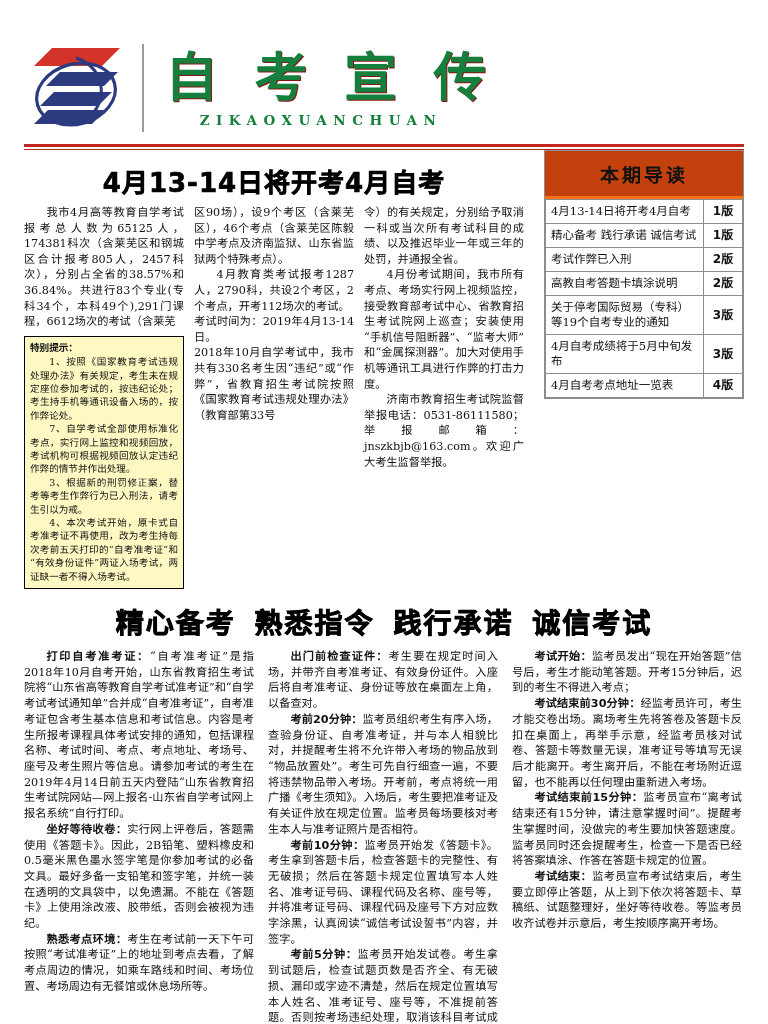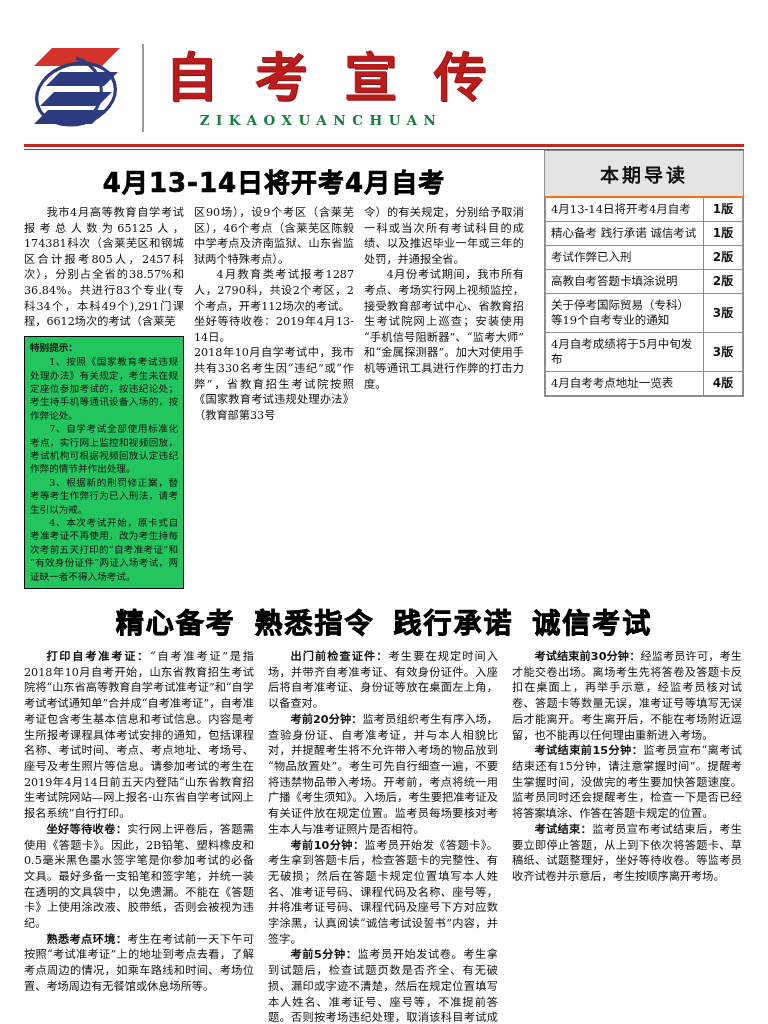--- a/index.html
+++ b/index.html
@@ -39,21 +39,21 @@
     flex:0 0 auto;
     width:330px;
     text-align:center;
     padding-top:2px;
   }
   .big-title{
     font-family:"DejaVu Serif","Liberation Serif",serif;
     font-size:53px;
     font-weight:700;
     letter-spacing:9px;
-    color:#b91c1c;
+    color:#15803d;
     line-height:1.05;
     text-shadow:1px 1px 0 #8c1410;
     white-space:nowrap;
     margin-left:9px;
   }
   .pinyin{
     font-family:"DejaVu Serif","Liberation Serif",serif;
     font-size:13.5px;
     font-weight:700;
     letter-spacing:6.5px;
@@ -117,43 +117,43 @@
   .col p{margin:0;text-indent:2em;}
   .col p.noind{text-indent:0;}
 
   
   .notice{
     border:1px solid #000;
     padding:4px 5px 5px 5px;
     margin-top:6px;
     font-size:9.6px;
     line-height:13.4px;
-    background:#22c55e;
+    background:#fef9c3;
     text-align:justify;
   }
   .notice .nt-title{font-weight:700;text-indent:0;margin:0 0 1px 0;}
   .notice p{margin:0;text-indent:2em;}
 
   
   .toc{
     width:200px;flex:0 0 200px;
     margin-left:auto;
     border:1px solid #8d8d8d;
     box-sizing:border-box;
     background:#fff;
   }
   .toc-head{
-    background:#e5e5e5;
+    background:#c2410c;
     text-align:center;
     font-family:"DejaVu Sans","Liberation Sans",sans-serif;
     font-weight:700;
     font-size:19px;
     letter-spacing:3px;
     padding:9px 0 9px 0;
-    border-bottom:1px solid #f97316;
+    border-bottom:3px solid #f97316;
   }
   .toc-table{width:100%;border-collapse:collapse;}
   .toc-table td{
     border:1px solid #8d8d8d;
     padding:4px 4px 4px 5px;
     font-size:11.5px;
     line-height:15px;
     vertical-align:middle;
   }
   .toc-table td.pg{
@@ -240,27 +240,28 @@
             <p>1、按照《国家教育考试违规处理办法》有关规定，考生未在规定座位参加考试的，按违纪论处；考生持手机等通讯设备入场的，按作弊论处。</p>
             <p>7、自学考试全部使用标准化考点，实行网上监控和视频回放，考试机构可根据视频回放认定违纪作弊的情节并作出处理。</p>
             <p>3、根据新的刑罚修正案，替考等考生作弊行为已入刑法，请考生引以为戒。</p>
             <p>4、本次考试开始，原卡式自考准考证不再使用，改为考生持每次考前五天打印的“自考准考证”和“有效身份证件”两证入场考试，两证缺一者不得入场考试。</p>
           </div>
         </div>
 
         <div class="col">
           <p class="noind">区90场），设9个考区（含莱芜区），46个考点（含莱芜区陈毅中学考点及济南监狱、山东省监狱两个特殊考点）。</p>
           <p>4月教育类考试报考1287人，2790科，共设2个考区，2个考点，开考112场次的考试。</p>
-          <p class="noind">坐好等待收卷：2019年4月13-14日。</p>
+          <p class="noind">考试时间为：2019年4月13-14日。</p>
           <p class="noind">2018年10月自学考试中，我市共有330名考生因“违纪”或“作弊”，省教育招生考试院按照《国家教育考试违规处理办法》（教育部第33号</p>
         </div>
 
         <div class="col">
           <p class="noind">令）的有关规定，分别给予取消一科或当次所有考试科目的成绩、以及推迟毕业一年或三年的处罚，并通报全省。</p>
           <p>4月份考试期间，我市所有考点、考场实行网上视频监控，接受教育部考试中心、省教育招生考试院网上巡查；安装使用“手机信号阻断器”、“监考大师”和“金属探测器”。加大对使用手机等通讯工具进行作弊的打击力度。</p>
+          <p>济南市教育招生考试院监督举报电话：0531-86111580；举报邮箱：jnszkbjb@163.com。欢迎广大考生监督举报。</p>
         </div>
 
       </div>
     </div>
 
     <div class="toc">
       <div class="toc-head">本期导读</div>
       <table class="toc-table">
         <tbody>
           <tr>
@@ -322,20 +323,23 @@
       </p>
       <p>
         <span class="lead">考前10分钟：</span><span>监考员开始发《答题卡》。考生拿到答题卡后，检查答题卡的完整性、有无破损；然后在答题卡规定位置填写本人姓名、准考证号码、课程代码及名称、座号等，并将准考证号码、课程代码及座号下方对应数字涂黑，认真阅读“诚信考试设誓书”内容，并签字。</span>
       </p>
       <p>
         <span class="lead">考前5分钟：</span><span>监考员开始发试卷。考生拿到试题后，检查试题页数是否齐全、有无破损、漏印或字迹不清楚，然后在规定位置填写本人姓名、准考证号、座号等，不准提前答题。否则按考场违纪处理，取消该科目考试成绩。</span>
       </p>
     </div>
 
     <div class="bcol">
+      <p class="noind">
+        <span class="lead">考试开始：</span><span>监考员发出“现在开始答题”信号后，考生才能动笔答题。开考15分钟后，迟到的考生不得进入考点；</span>
+      </p>
       <p>
         <span class="lead">考试结束前30分钟：</span><span>经监考员许可，考生才能交卷出场。离场考生先将答卷及答题卡反扣在桌面上，再举手示意，经监考员核对试卷、答题卡等数量无误，准考证号等填写无误后才能离开。考生离开后，不能在考场附近逗留，也不能再以任何理由重新进入考场。</span>
       </p>
       <p>
         <span class="lead">考试结束前15分钟：</span><span>监考员宣布“离考试结束还有15分钟，请注意掌握时间”。提醒考生掌握时间，没做完的考生要加快答题速度。监考员同时还会提醒考生，检查一下是否已经将答案填涂、作答在答题卡规定的位置。</span>
       </p>
       <p>
         <span class="lead">考试结束：</span><span>监考员宣布考试结束后，考生要立即停止答题，从上到下依次将答题卡、草稿纸、试题整理好，坐好等待收卷。等监考员收齐试卷并示意后，考生按顺序离开考场。</span>
       </p>
     </div>

